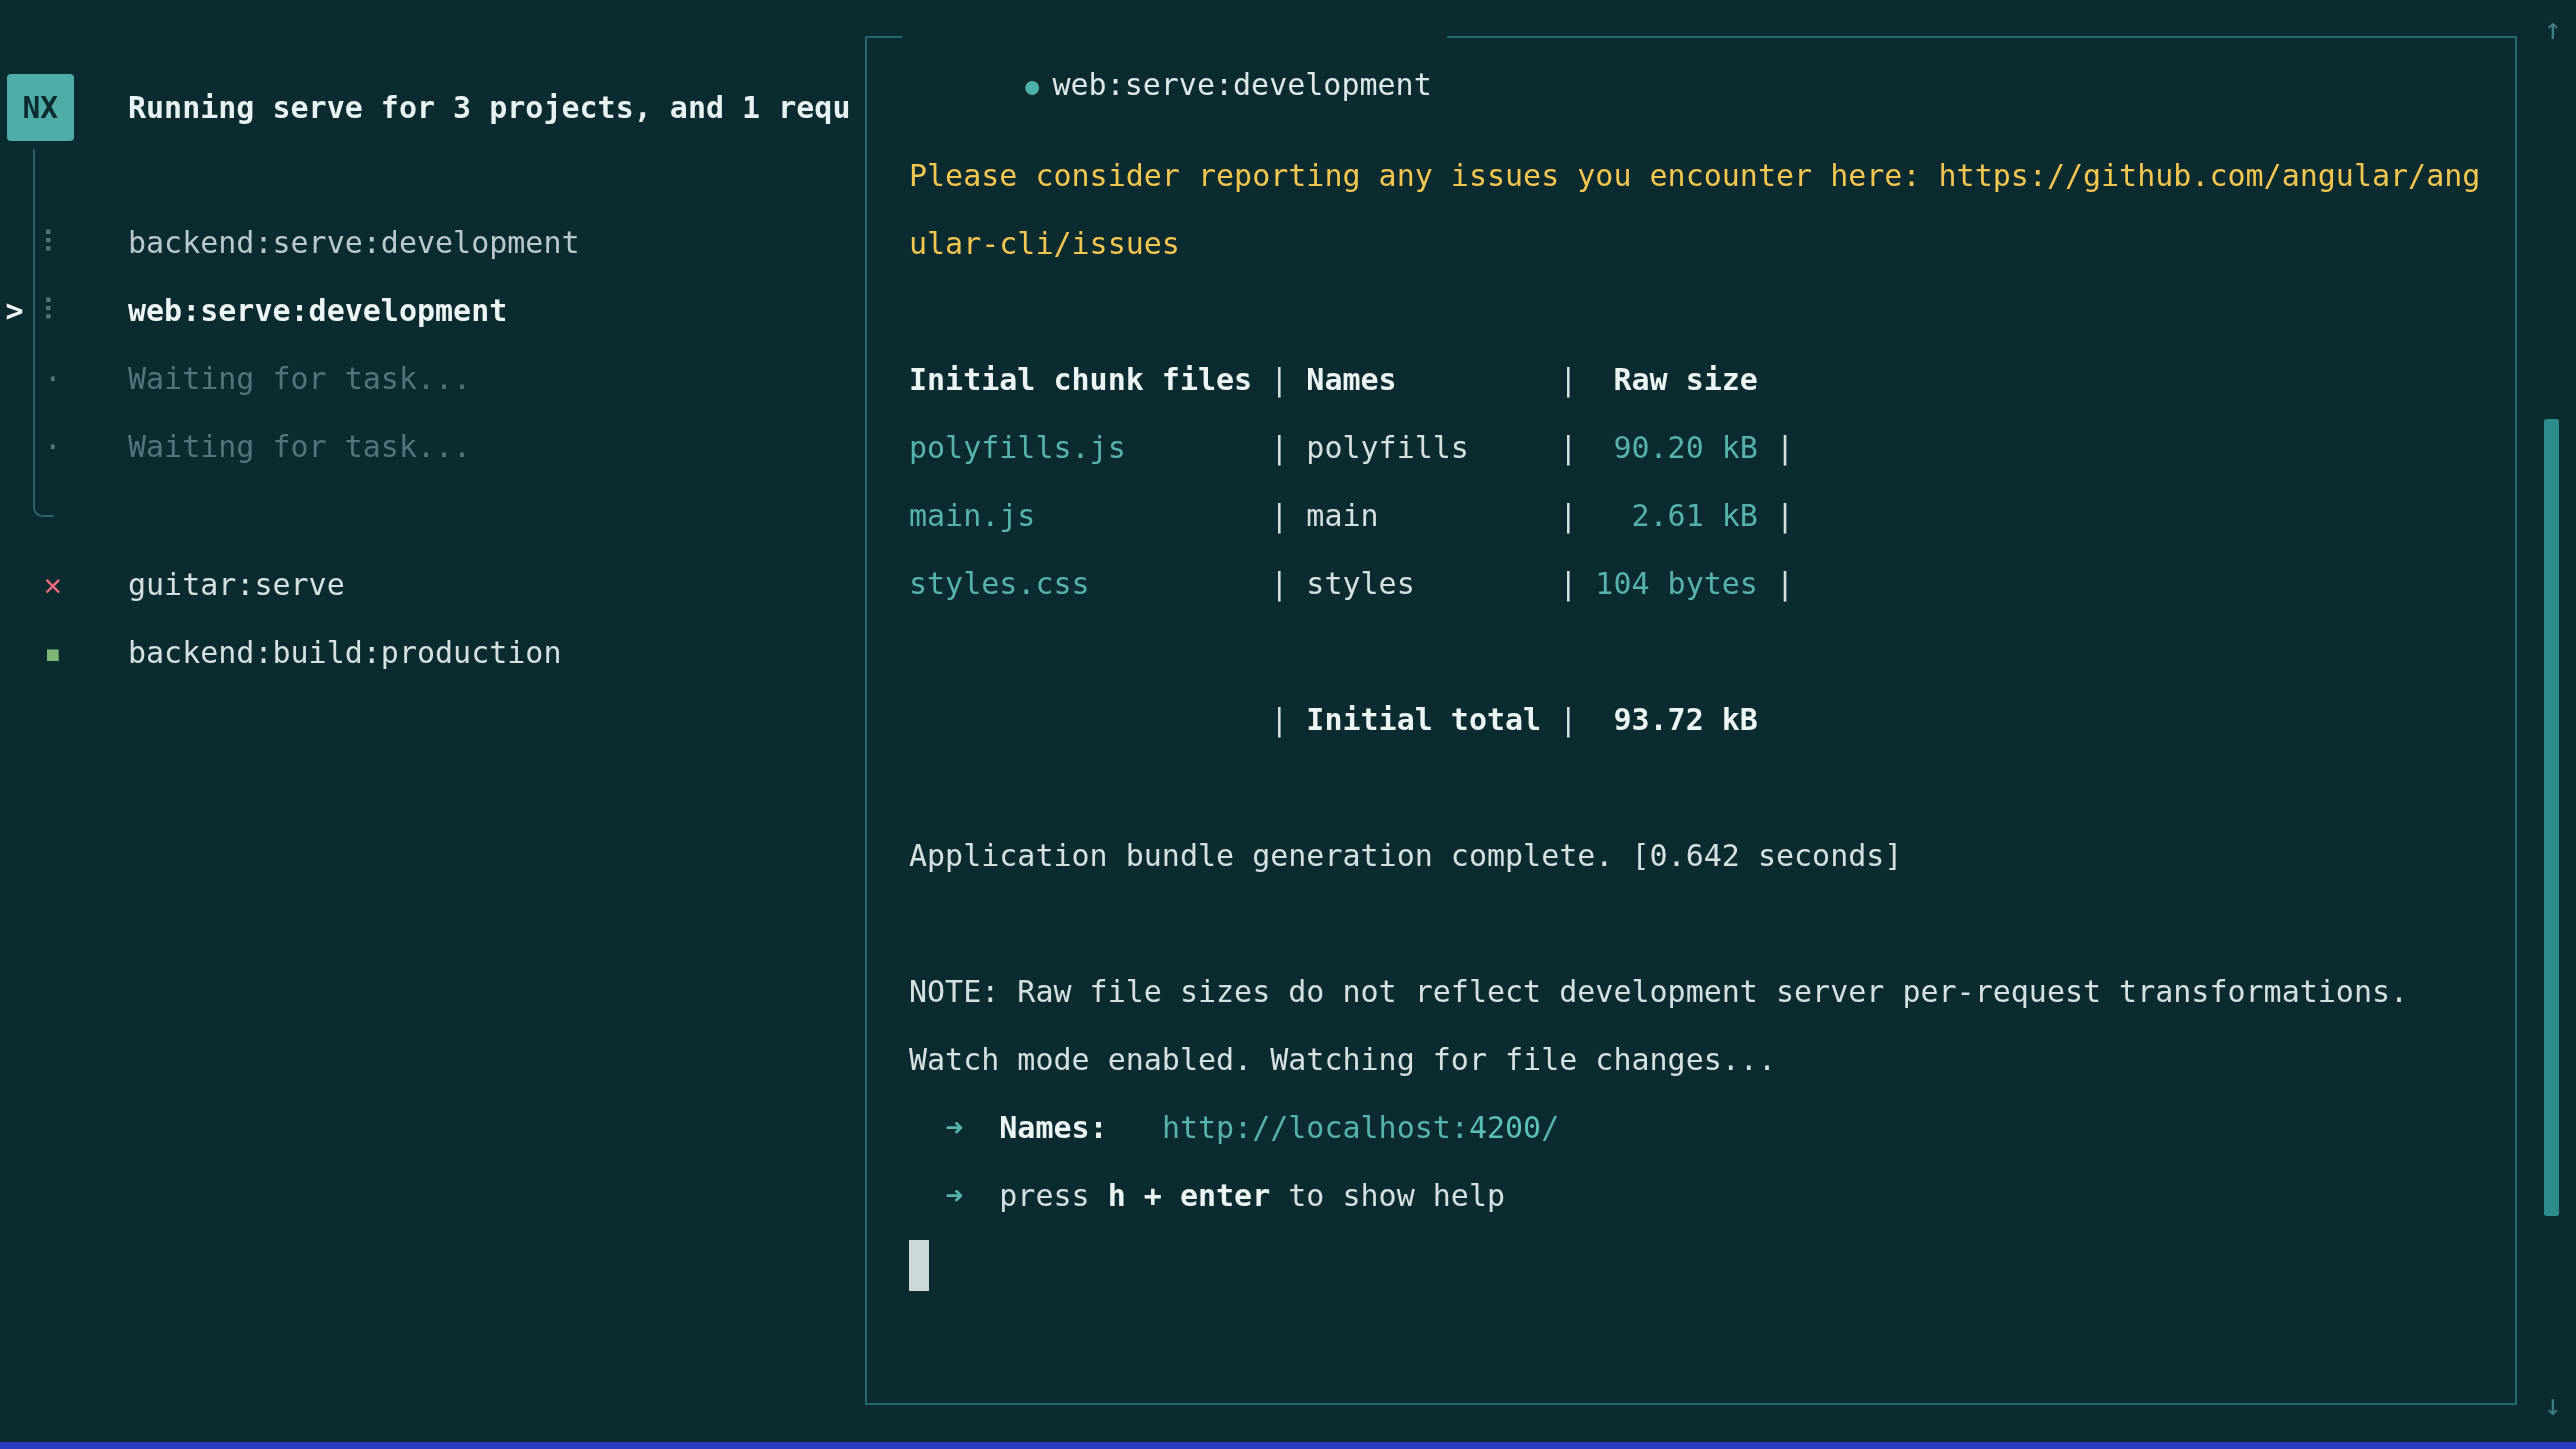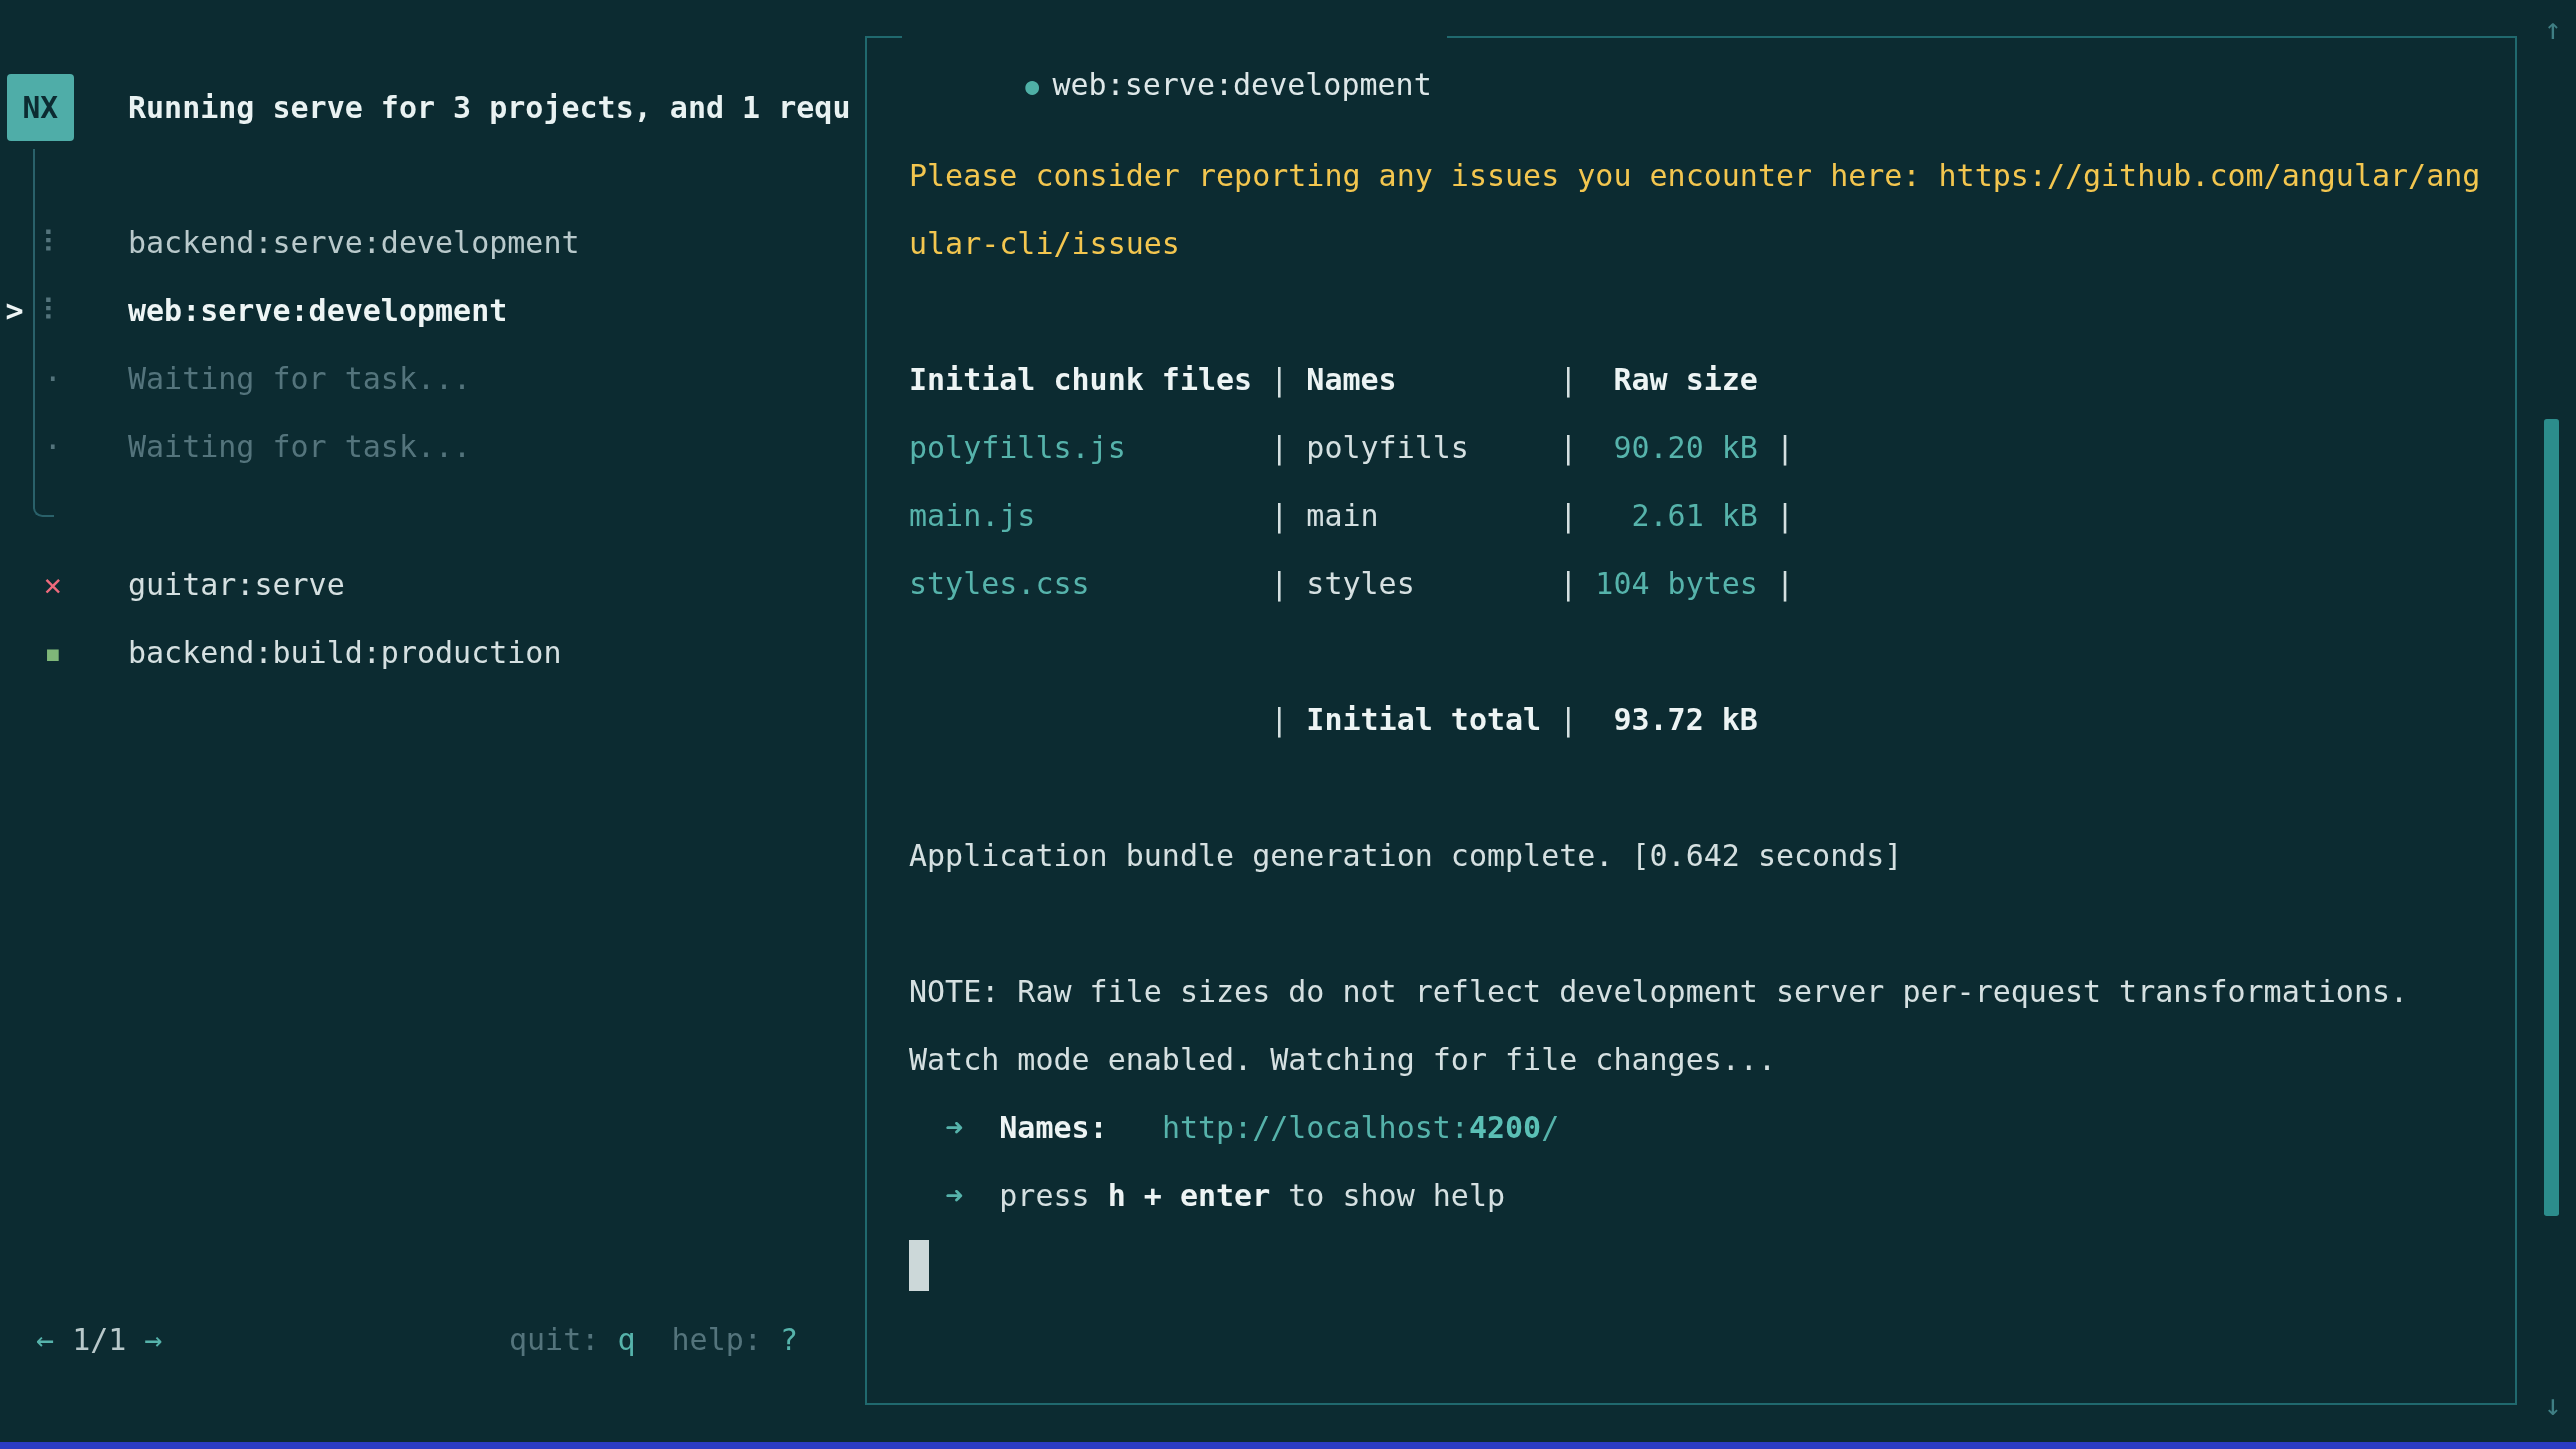--- a/index.html
+++ b/index.html
@@ -26,21 +26,21 @@
   .panel-title{position:absolute;top:-24px;left:35px;height:47px;line-height:47px;background:#0c2b31;padding:0 14.8px;
         font-size:30px;color:#dde7e8;white-space:pre;}
   .panel-title .dot{color:#4fb0a6;font-size:23px;margin-right:13.4px;vertical-align:middle;}
   .panel-content{position:absolute;left:42px;top:104px;right:27px;}
   .line{height:68px;line-height:68px;font-size:30px;white-space:pre;}
 
   
   .seg-fg{color:#d5e0e1}
   .seg-bold{color:#edf4f4;font-weight:bold}
   .seg-teal{color:#56b3ab}
-  .seg-tealBold{color:#5bc0b6;font-weight:bold}
+  .seg-tealBold{color:#5bc0b6;font-weight:normal}
   .seg-yellow{color:#f3c64f}
   .seg-dim{color:#54747c}
   .seg-muted{color:#b9c9cb}
   .seg-sel{color:#eef5f5;font-weight:bold}
   .seg-red{color:#ee6a7c}
   .seg-green{color:#7fb779}
   .cursor{display:inline-block;width:20px;height:51px;background:#ccd8d9;vertical-align:middle;}
 
   
   .sb-up{position:absolute;left:2537px;top:9.4px;width:32px;height:40px;color:#3f7e83;font-size:29.5px;text-align:center;line-height:40px;}
@@ -61,24 +61,20 @@
       <div class="task-row"><span class="icon seg-dim">⠇</span><span class="seg-muted">backend:serve:development</span></div>
       <div class="task-row"><span class="caret">&gt;</span><span class="icon seg-dim">⠇</span><span class="seg-sel">web:serve:development</span></div>
       <div class="task-row"><span class="icon seg-dim">·</span><span class="seg-dim">Waiting for task...</span></div>
       <div class="task-row"><span class="icon seg-dim">·</span><span class="seg-dim">Waiting for task...</span></div>
     </div>
   <div class="completed-list" id="completed-list">
       <div class="task-row"><span class="icon seg-red">✕</span><span class="seg-fg">guitar:serve</span></div>
       <div class="task-row"><span class="icon seg-green">▪</span><span class="seg-fg">backend:build:production</span></div>
     </div>
 
-  <div class="sidebar-footer">
-    <div id="pagination"><span class="seg-teal">← </span><span class="seg-muted">1/1</span><span class="seg-teal"> →</span></div>
-    <div id="help-hints"><span class="seg-dim">quit: </span><span class="seg-teal">q</span><span class="seg-dim">  help: </span><span class="seg-teal">?</span></div>
-  </div>
 
   <div class="panel">
     <div class="panel-title">
       <span class="dot">●</span><span>web:serve:development</span>
     </div>
     <div class="panel-content" id="panel-content">
         <div class="line"><span class="seg-yellow">Please consider reporting any issues you encounter here: https://github.com/angular/ang</span></div>
         <div class="line"><span class="seg-yellow">ular-cli/issues</span></div>
         <div class="line"></div>
         <div class="line"><span class="seg-bold">Initial chunk files </span><span class="seg-fg">| </span><span class="seg-bold">Names         </span><span class="seg-fg">| </span><span class="seg-bold"> Raw size</span></div>

